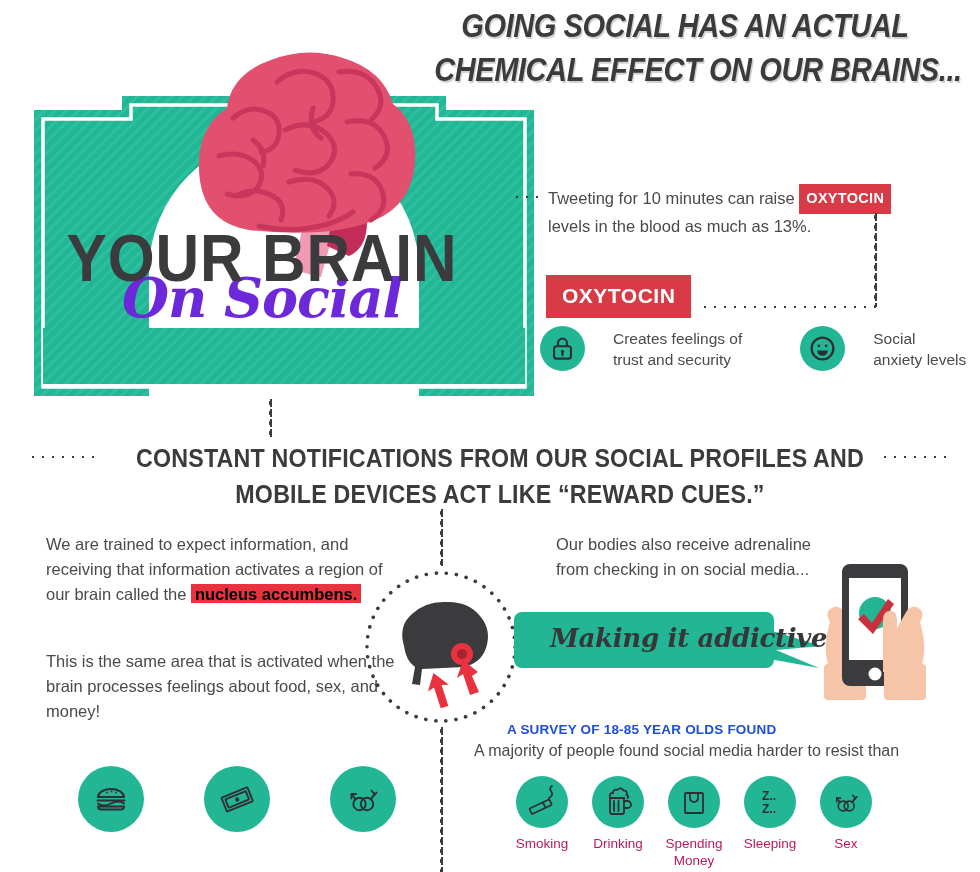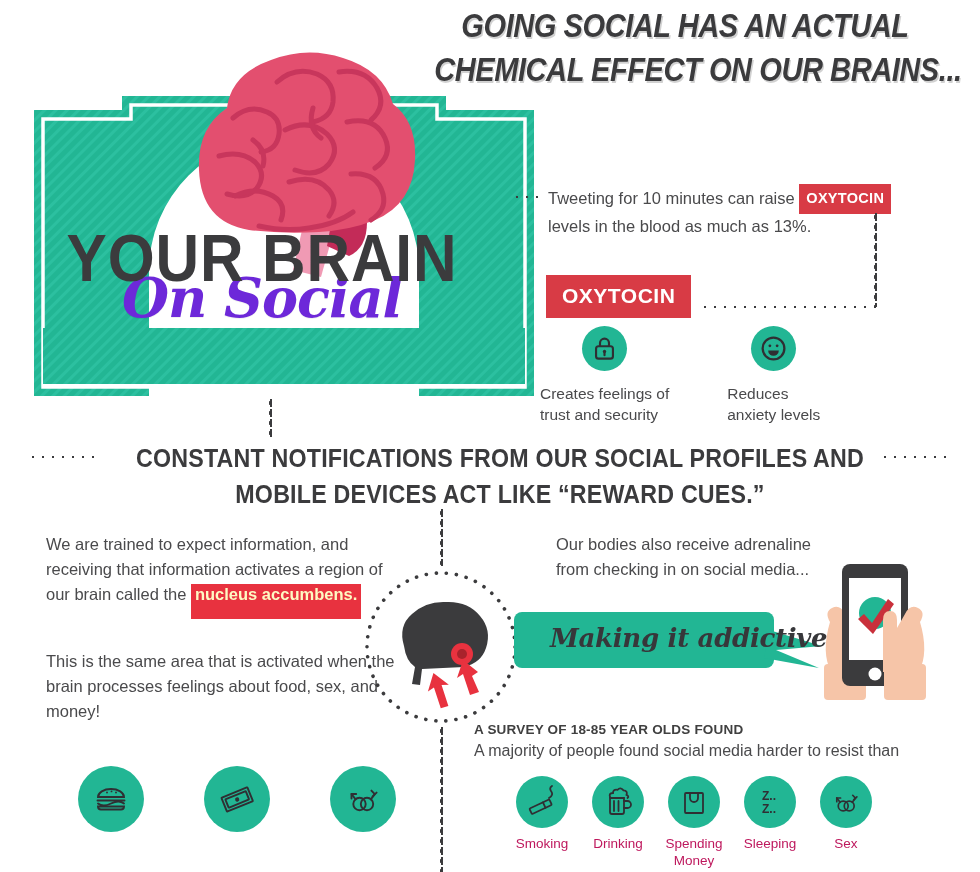--- a/index.html
+++ b/index.html
@@ -72,21 +72,21 @@
     font-size: 14.5px; padding: 2px 7px 3px; letter-spacing: 0.3px;
     display: inline-block; vertical-align: 1px;
   }
   .oxy-label {
     position: absolute; left: 546px; top: 275px;
     background: #d83b45; color: #fff;
     font-weight: bold; font-size: 21px; letter-spacing: 0.5px;
     padding: 9px 16px 10px;
   }
   .effects { position: absolute; left: 540px; top: 326px; display: flex; gap: 58px; }
-  .effect { display: flex; align-items: center; gap: 12px; flex-direction: column; }
+  .effect { display: flex; align-items: center; gap: 28px; }
   .eff-txt { font-size: 15.5px; line-height: 21px; color: #4a4a4c; }
   .circ {
     width: 45px; height: 45px; border-radius: 50%;
     background: #22b694; display: flex; align-items: center; justify-content: center;
     flex: 0 0 45px;
   }
 
   
   .mid-head {
     position: absolute; left: 0; top: 440px; width: 980px; text-align: center; padding-left: 20px;
@@ -106,22 +106,22 @@
     background-image: radial-gradient(#3b3b3d 1.6px, transparent 1.7px);
     background-size: 10px 4px; background-repeat: repeat-x;
     background-position: 0 1px; height: 4px;
   }
 
   
   .col-left { position: absolute; left: 46px; top: 532px; width: 350px; }
   .p { font-size: 16.5px; line-height: 25px; color: #4a4a4c; }
   .p + .p { margin-top: 42px; }
   .hl-red {
-    background: #e8323f; color: #fef9c3; font-weight: bold;
-    padding: 1px 4px 16px; display: inline;
+    background: #e8323f; color: #000000; font-weight: bold;
+    padding: 1px 4px 0; display: inline;
   }
 
   .col-right { position: absolute; left: 556px; top: 532px; width: 260px; }
 
   
   .brain-circle { position: absolute; left: 362px; top: 568px; width: 158px; height: 158px; }
 
   
   .bubble-wrap { position: absolute; left: 514px; top: 612px; width: 310px; height: 62px; }
   .bubble-text {
@@ -129,21 +129,21 @@
     font-family: "DejaVu Serif", serif;
     font-style: italic; font-weight: bold;
     font-size: 26px; color: #37373a; letter-spacing: -0.3px;
     white-space: nowrap;
   }
   .phone-art { position: absolute; left: 800px; top: 556px; width: 150px; height: 152px; }
 
   
   .survey { position: absolute; left: 474px; top: 722px; width: 470px; }
   .survey-title {
-    font-weight: bold; font-size: 13.5px; letter-spacing: 0.2px; color: #404040;
+    font-weight: bold; font-size: 13.5px; letter-spacing: 0.2px; color: #1d4ed8; margin-left: 33px;
   }
   .survey-sub { font-size: 16px; line-height: 23px; color: #4a4a4c; margin-top: 2px; }
   .survey-items { display: flex; gap: 16px; margin-top: 14px; margin-left: 38px; }
   .s-item { width: 60px; text-align: center; }
   .s-circ {
     width: 52px; height: 52px; border-radius: 50%; background: #22b694;
     margin: 0 auto; display: flex; align-items: center; justify-content: center;
   }
   .s-lbl { font-size: 13.5px; line-height: 17px; color: #be185d; margin-top: 7px; }
 
@@ -265,21 +265,21 @@
     <div class="effect">
       <span class="circ">
         <svg width="29" height="29" viewBox="0 0 24 24" fill="none" stroke="#2f2f33" stroke-width="1.9">
           <circle cx="12" cy="12" r="9"></circle>
           <circle cx="9" cy="9.8" r="1.15" fill="#2f2f33" stroke="none"></circle>
           <circle cx="15" cy="9.8" r="1.15" fill="#2f2f33" stroke="none"></circle>
           <path d="M7.6 13.6 h8.8 a4.4 4.4 0 0 1 -8.8 0 Z" fill="#2f2f33" stroke="none"></path>
         </svg>
       </span>
       <span class="eff-txt">
-        <span>Reduces</span><br>
+        <span>Social</span><br>
         <span>anxiety levels</span>
       </span>
     </div>
   </div>
 
   <div class="lead-l dots-h"></div>
   <div class="lead-r dots-h"></div>
   <div class="mid-head">
     <span class="mh">CONSTANT NOTIFICATIONS FROM OUR SOCIAL PROFILES AND</span>
     <span class="mh">MOBILE DEVICES ACT LIKE “REWARD CUES.”</span>

